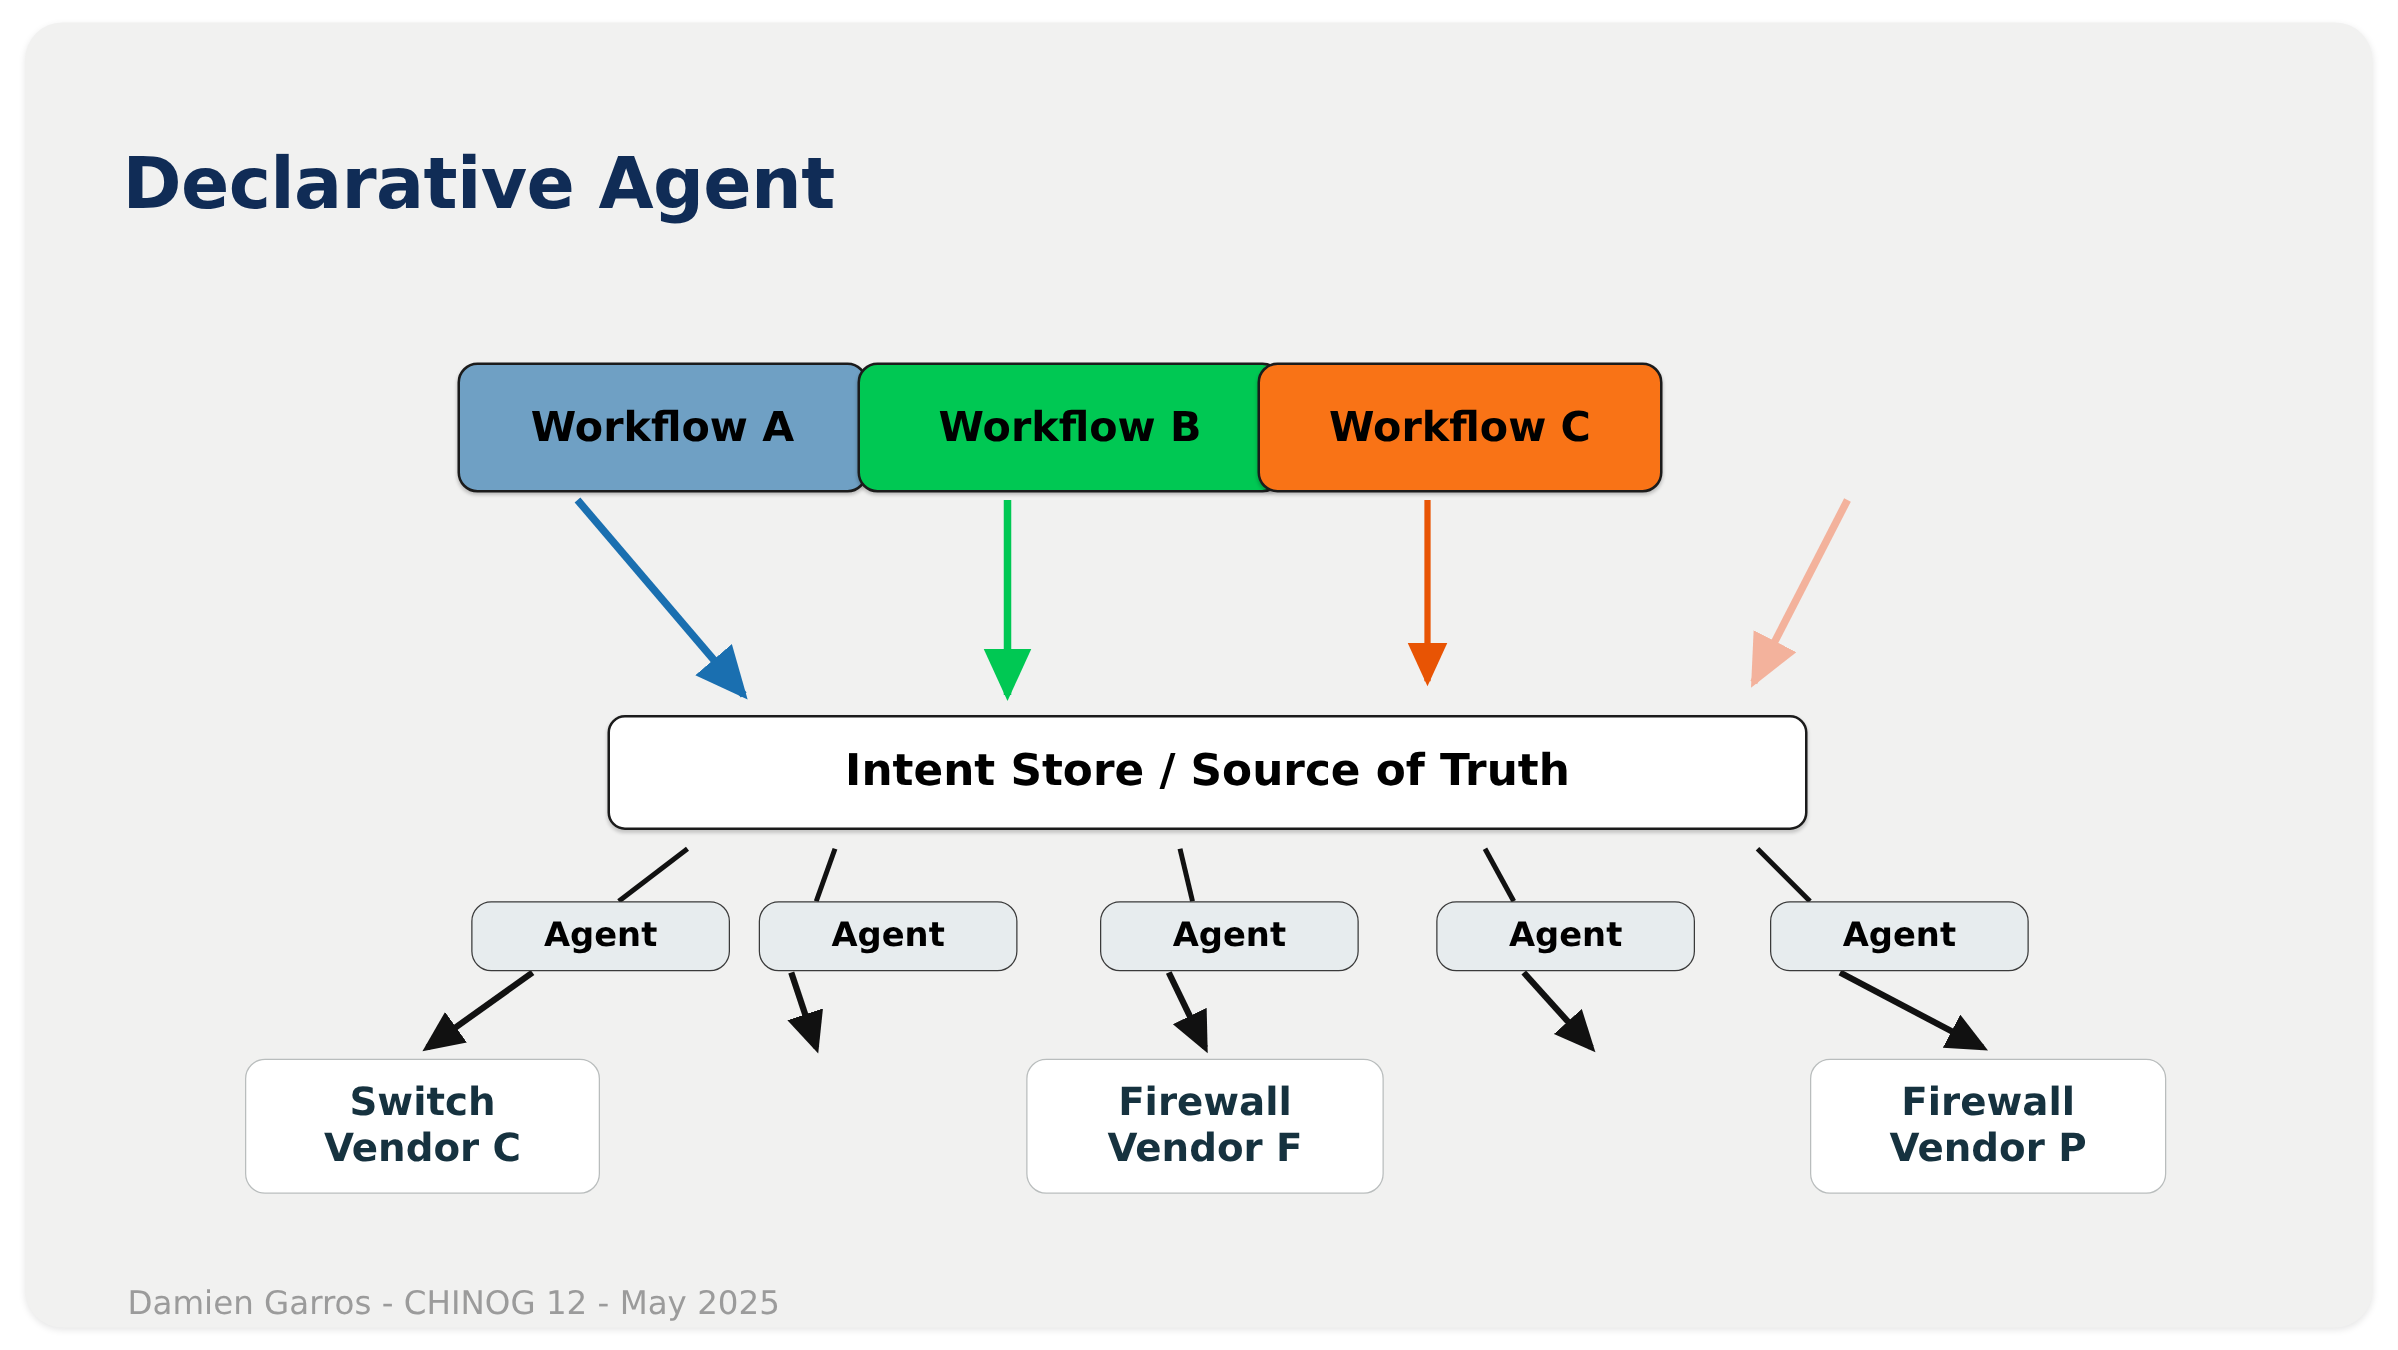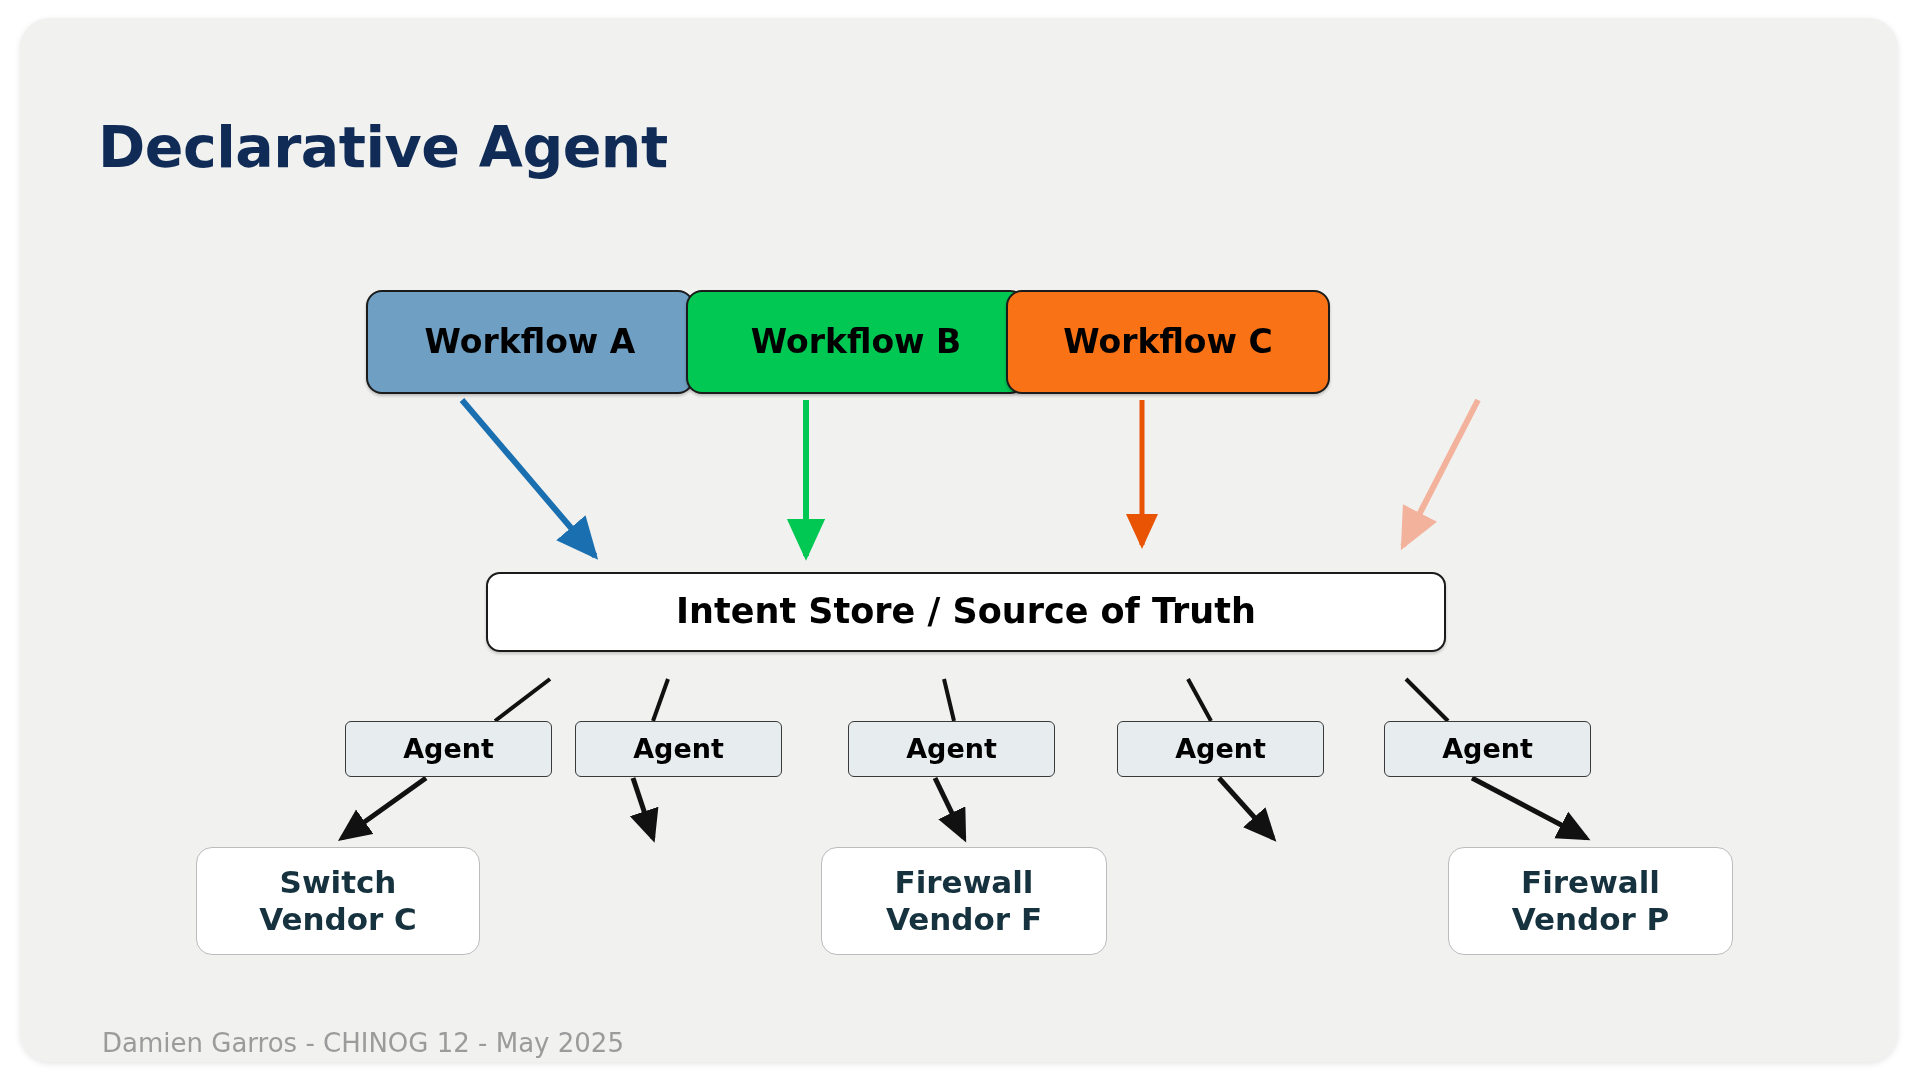--- a/index.html
+++ b/index.html
@@ -84,42 +84,43 @@
     font-weight: 700;
     color: #000000;
     box-shadow: 0 2px 3px rgba(0,0,0,0.22);
   }
 
   
   #intent {
     left: 466px;
     top: 554px;
     width: 960px;
-    height: 80px;
+    height: 92px;
     border-radius: 14px;
     border: 2px solid #1b1b1b;
     background: #ffffff;
     font-size: 35px;
     font-weight: 700;
     color: #000000;
     box-shadow: 0 2px 3px rgba(0,0,0,0.18);
     text-align: center;
   }
 
   
   .agent {
     top: 703px;
     width: 207px;
     height: 56px;
-    border-radius: 6px;
+    border-radius: 16px;
     border: 1.6px solid #3a3a3a;
     background: #e7ecee;
     font-size: 27px;
     font-weight: 700;
     color: #000000;
+    margin-left: 32px;
   }
 
   
   .device {
     top: 829px;
     height: 108px;
     border-radius: 16px;
     border: 1.6px solid #b9bdbd;
     background: #ffffff;
     font-size: 31px;

